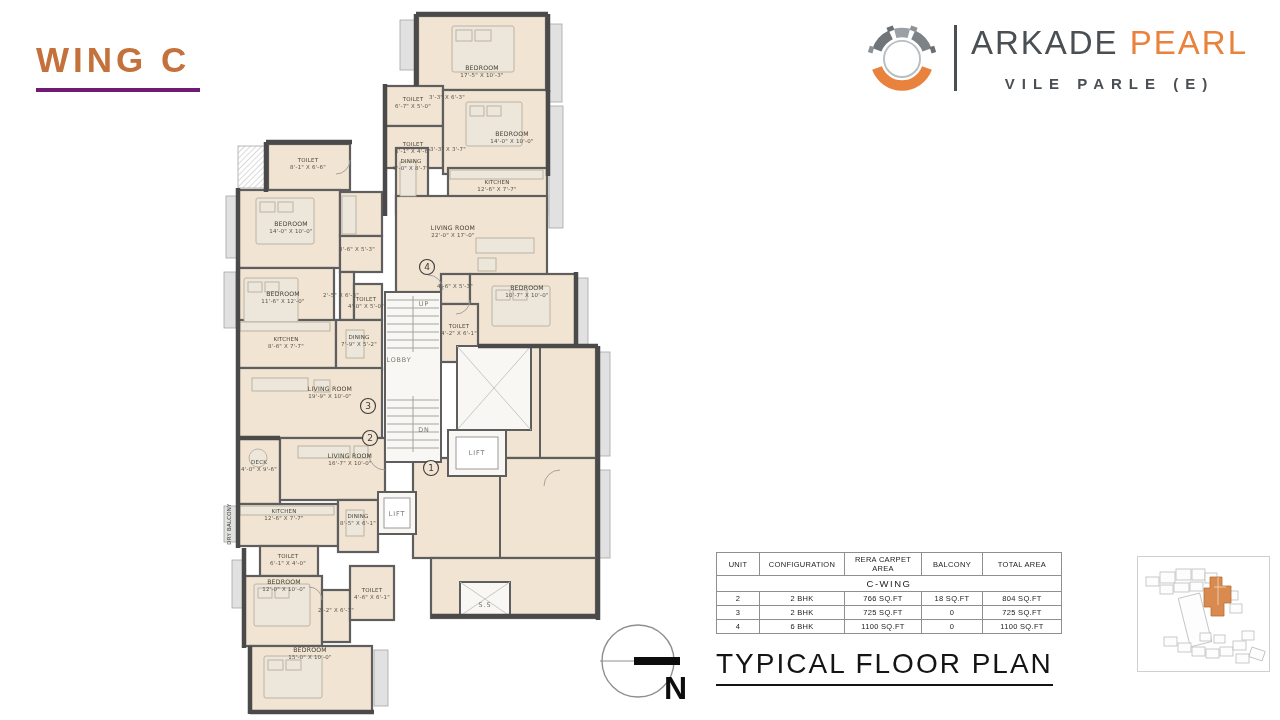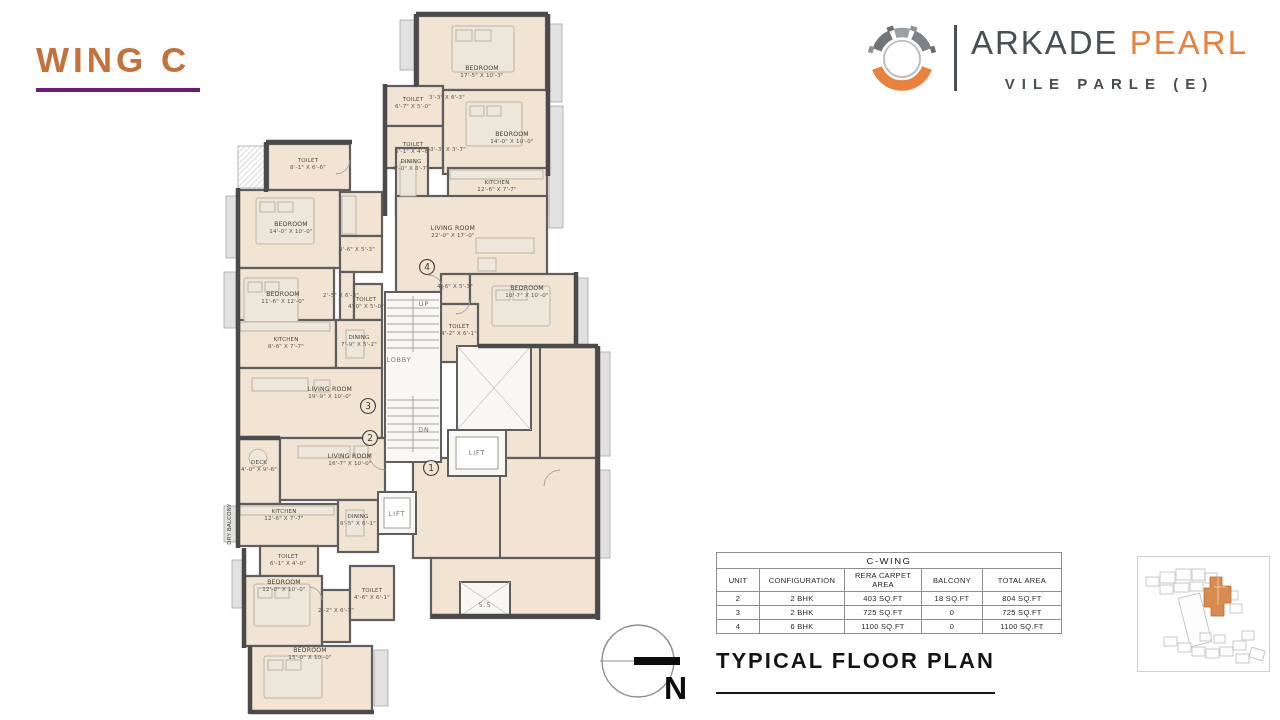--- a/index.html
+++ b/index.html
@@ -23,22 +23,22 @@
       color:#222;letter-spacing:.3px;table-layout:fixed}
   .area-table th,.area-table td{border:1px solid #8f8f8f;text-align:center;padding:2px 2px;font-weight:400}
   .area-table .title-cell{font-size:9.5px;font-weight:500;letter-spacing:1.5px;padding:2px}
   tr[data-name="area-table-headrow"] th:nth-child(1){width:38px}
   tr[data-name="area-table-headrow"] th:nth-child(2){width:80px}
   tr[data-name="area-table-headrow"] th:nth-child(3){width:72px}
   tr[data-name="area-table-headrow"] th:nth-child(4){width:56px}
   tr[data-name="area-table-headrow"] th:nth-child(5){width:74px}
 
   
-  .plan-caption{position:absolute;left:716px;top:648px;font-size:22px;font-weight:700;
-      letter-spacing:2px;color:#141414;border-bottom:2px solid #141414;padding-bottom:18px}
+  .plan-caption{position:absolute;left:716px;top:648px;font-size:28px;font-weight:400;
+      letter-spacing:2px;color:#141414;border-bottom:2px solid #141414;padding-bottom:4px}
   .compass{position:absolute;left:598px;top:620px;width:112px;height:98px}
   .compass .n{position:absolute;left:66px;top:50px;font-size:32px;font-weight:800;color:#0d0d0d}
   .minimap{position:absolute;left:1137px;top:556px;width:131px;height:114px;border:1px solid #cfcfcf;background:#fff}
 
   
   svg.plan{position:absolute;left:0;top:0}
   .rm{fill:#F2E4D2;stroke:#5E5E5E;stroke-width:2.2}
   .gs{fill:#E1E1E1;stroke:#A5A5A5;stroke-width:.8}
   .core{fill:#F8F7F3;stroke:#5E5E5E;stroke-width:2}
   .inner{fill:#FFFFFF;stroke:#9a9a9a;stroke-width:1}
@@ -306,36 +306,36 @@
     </svg>
     <div class="logo-divider" data-name="logo-divider"></div>
     <div class="logo-text" data-name="logo-text">
       <div class="logo-name" data-name="brand-name"><span data-name="brand-name-primary">ARKADE</span> <span class="accent" data-name="brand-name-accent">PEARL</span></div>
       <div class="logo-loc" data-name="brand-location">VILE PARLE (E)</div>
     </div>
   </div>
 
   <table class="area-table" data-name="area-table">
     <thead>
-      <tr data-name="area-table-titlerow">
-        <th class="title-cell" data-name="area-table-title" colspan="5">C-WING</th>
-      </tr>
       <tr data-name="area-table-headrow">
           <th data-name="column-header">UNIT</th>
           <th data-name="column-header">CONFIGURATION</th>
           <th data-name="column-header">RERA CARPET AREA</th>
           <th data-name="column-header">BALCONY</th>
           <th data-name="column-header">TOTAL AREA</th>
         </tr>
+      <tr data-name="area-table-titlerow">
+        <th class="title-cell" data-name="area-table-title" colspan="5">C-WING</th>
+      </tr>
     </thead>
     <tbody data-name="area-table-body">
         <tr data-name="table-row">
           <td data-name="table-cell">2</td>
           <td data-name="table-cell">2 BHK</td>
-          <td data-name="table-cell">403 SQ.FT</td>
+          <td data-name="table-cell">766 SQ.FT</td>
           <td data-name="table-cell">18 SQ.FT</td>
           <td data-name="table-cell">804 SQ.FT</td>
         </tr>
         <tr data-name="table-row">
           <td data-name="table-cell">3</td>
           <td data-name="table-cell">2 BHK</td>
           <td data-name="table-cell">725 SQ.FT</td>
           <td data-name="table-cell">0</td>
           <td data-name="table-cell">725 SQ.FT</td>
         </tr>

